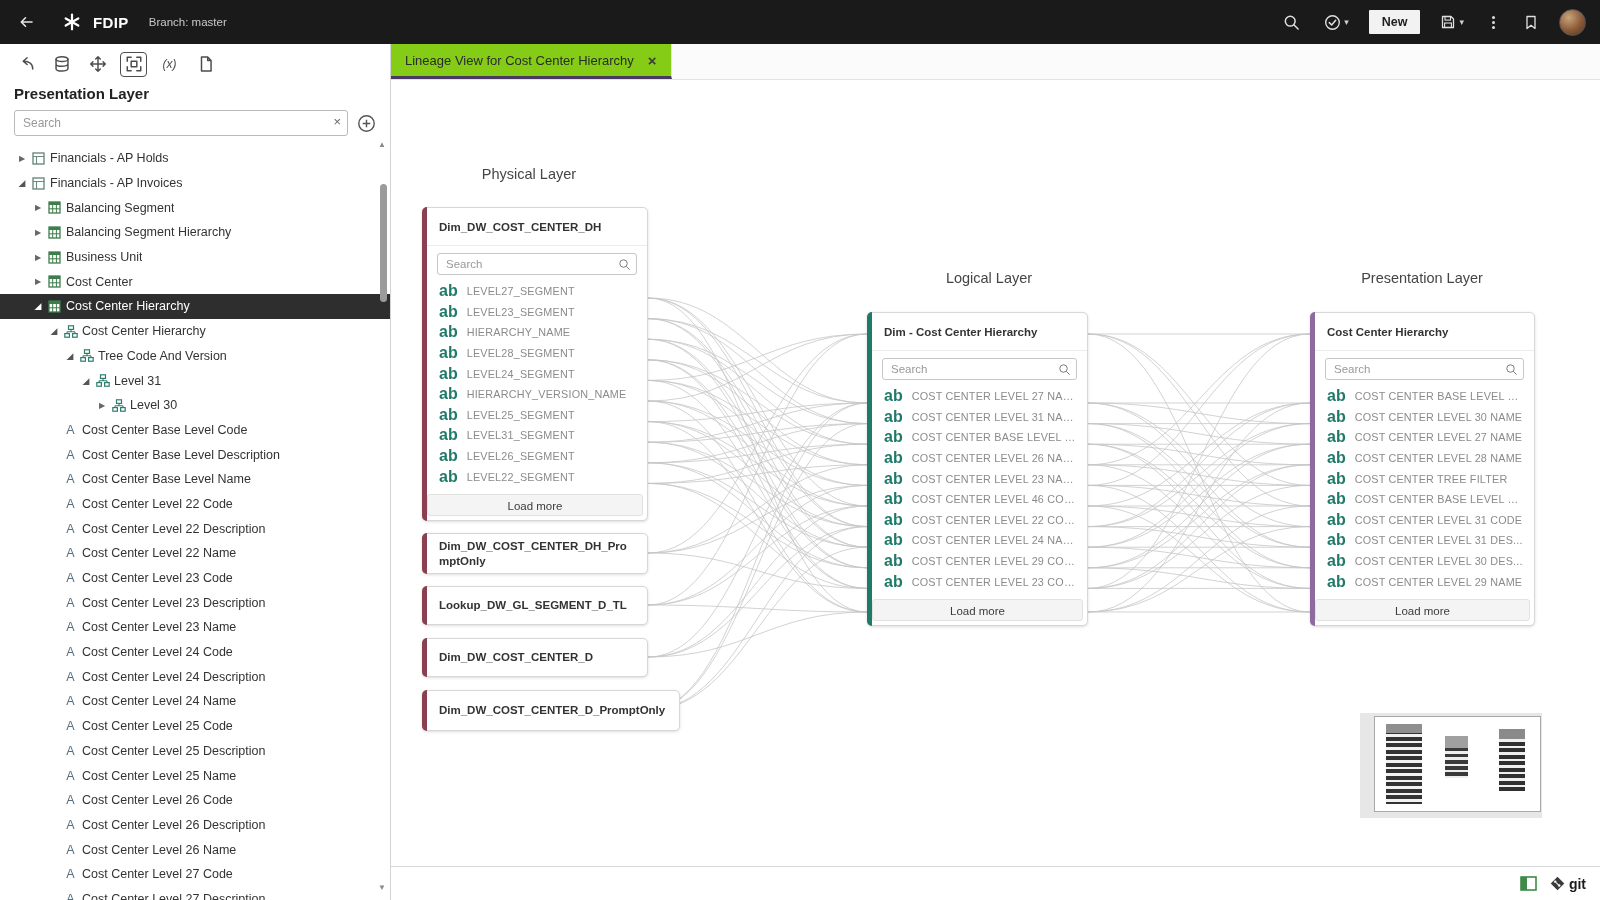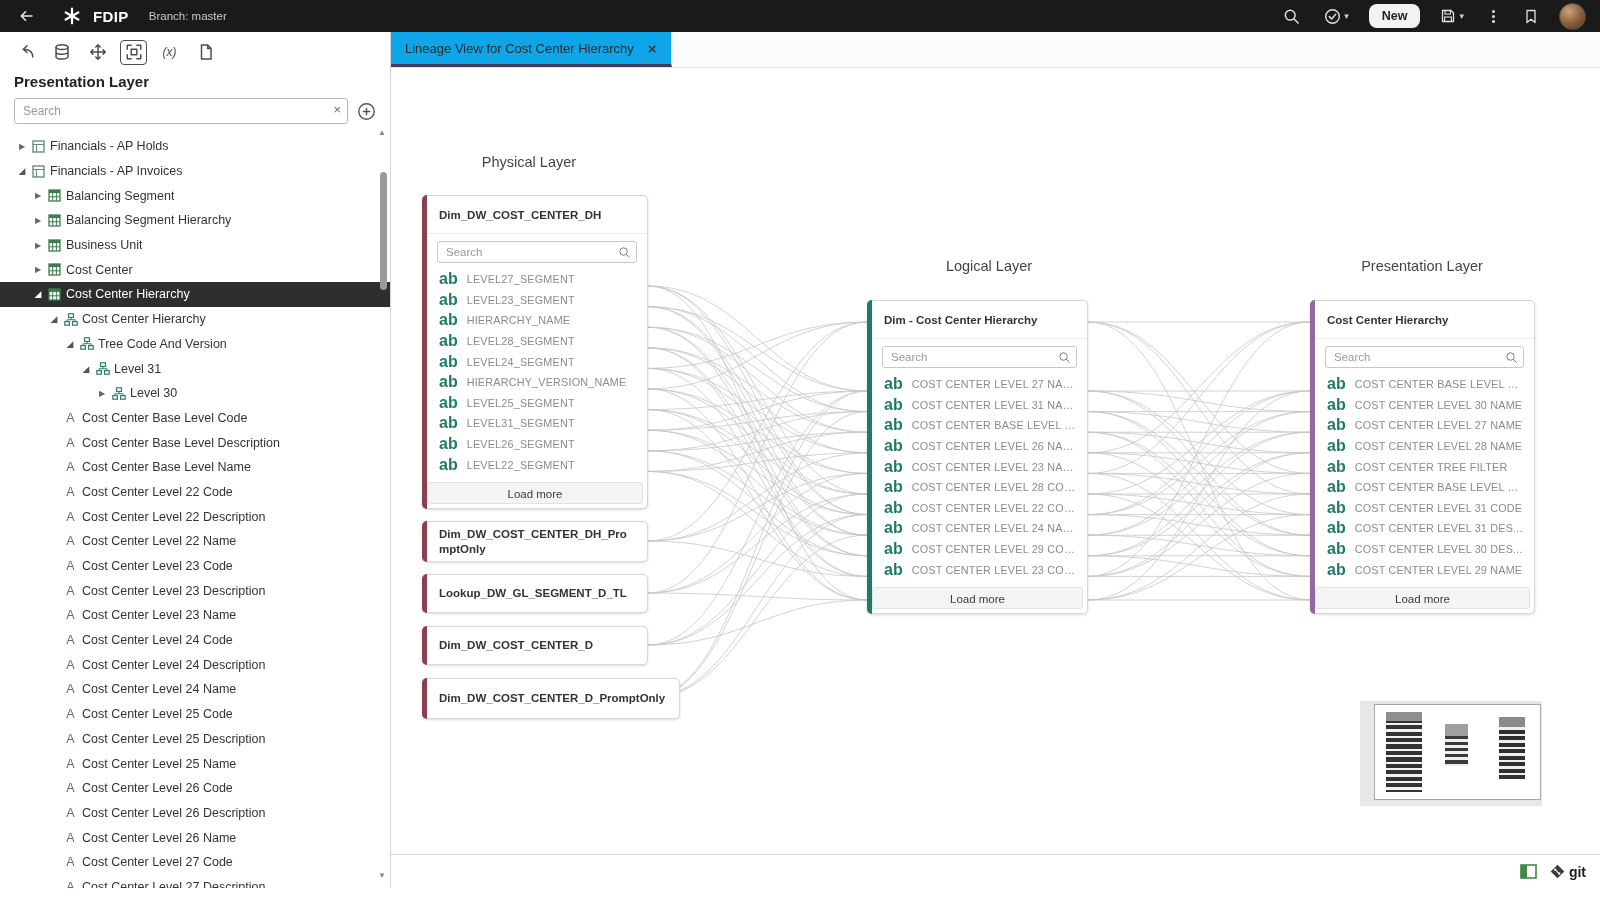--- a/index.html
+++ b/index.html
@@ -1,26 +1,26 @@
 <!DOCTYPE html>
 <html><head>
 <meta charset="utf-8">
 <style>
   * { box-sizing: border-box; margin: 0; padding: 0; }
   html,body { width:1600px; height:900px; overflow:hidden; font-family:"Liberation Sans",sans-serif; background:#fff; }
 
   
-  .topbar { height:32px; background:#1a1a1a; color:#fff; display:flex; align-items:center; padding:0 14px; gap:10px; }
+  .topbar { height:44px; background:#1a1a1a; color:#fff; display:flex; align-items:center; padding:0 14px; gap:10px; }
   .tb-btn { background:none; border:none; color:#e0e0e0; cursor:pointer; display:flex; align-items:center; gap:3px; padding:4px; }
   .logo { display:flex; align-items:center; margin-left:14px; }
   .app-name { font-size:15px; font-weight:bold; letter-spacing:.4px; margin-left:2px; }
   .branch { font-size:11.5px; color:#c9c9c9; margin-left:10px; }
   .tb-right { margin-left:auto; display:flex; align-items:center; gap:16px; }
   .caret { font-size:9px; color:#cfcfcf; }
-  .new-btn { background:#f2f2f2; color:#1f1f1f; border:none; border-radius:8px; font-size:12.5px; font-weight:bold; padding:5px 13px; cursor:pointer; }
+  .new-btn { background:#f2f2f2; color:#1f1f1f; border:none; border-radius:1px; font-size:12.5px; font-weight:bold; padding:5px 13px; cursor:pointer; }
   .kebab-dot { width:3px; height:3px; border-radius:50%; background:#ddd; box-shadow:0 -5px 0 #ddd,0 5px 0 #ddd; display:block; margin:5px 4px; }
   .avatar { width:27px; height:27px; border-radius:50%; background:radial-gradient(circle at 35% 30%, #caa37c, #8a5a38 55%, #5d3a22 90%); border:1px solid #555; }
 
   
   .app { display:flex; height:856px; }
   .sidebar { width:391px; border-right:1px solid #d4d4d4; background:#fff; position:relative; display:flex; flex-direction:column; overflow:hidden; }
   .main { flex:1; display:flex; flex-direction:column; min-width:0; }
 
   
   .side-toolbar { height:34px; display:flex; align-items:center; gap:9px; padding:6px 12px 0; }
@@ -46,21 +46,21 @@
   .ticon { width:17px; flex:none; display:flex; align-items:center; justify-content:center; }
   .attr-a { font-size:12.5px; color:#57707f; }
   .tlabel { margin-left:3px; overflow:hidden; text-overflow:ellipsis; }
 
   .sb-up,.sb-down { position:absolute; right:3px; font-size:8px; color:#8a8a8a; width:10px; text-align:center; }
   .sb-up { top:96px; } .sb-down { bottom:8px; }
   .sb-thumb { position:absolute; right:3px; top:140px; width:7px; height:118px; background:#9b9b9b; border-radius:4px; }
 
   
   .tabbar { height:36px; background:#fbfbfb; border-bottom:1px solid #e3e3e3; display:flex; }
-  .tab { display:flex; align-items:center; background:#0ea5e9; border-right:1px solid #e3e3e3; padding:0 14px; font-size:13px; color:#2b2b2b; border-bottom:3px solid #473a5e; cursor:pointer; gap:14px; }
+  .tab { display:flex; align-items:center; background:#84cc16; border-right:1px solid #e3e3e3; padding:0 14px; font-size:13px; color:#2b2b2b; border-bottom:3px solid #473a5e; cursor:pointer; gap:14px; }
   .tab-close { font-size:15px; font-weight:bold; color:#3b3b3b; cursor:pointer; }
 
   
   .canvas { flex:1; position:relative; background:#fff; overflow:hidden; }
   #wires { position:absolute; inset:0; width:100%; height:100%; }
   #wires path { fill:none; stroke:#c7c7c7; stroke-width:1; opacity:.8; }
   .col-title { position:absolute; transform:translateX(-50%); font-size:14.5px; color:#454545; }
 
   .node { position:absolute; background:#fff; border:1px solid #d7d7d7; border-radius:5px; box-shadow:0 1px 3px rgba(0,0,0,.14); }
   .node::before { content:''; position:absolute; left:-1px; top:-1px; bottom:-1px; width:5px; border-radius:5px 0 0 5px; background:var(--accent); }
@@ -667,21 +667,21 @@
             <div class="frow">
               <span class="ab">ab</span>
               <span class="fname">COST CENTER LEVEL 26 NAME</span>
             </div>
             <div class="frow">
               <span class="ab">ab</span>
               <span class="fname">COST CENTER LEVEL 23 NAME</span>
             </div>
             <div class="frow">
               <span class="ab">ab</span>
-              <span class="fname">COST CENTER LEVEL 28 CODE</span>
+              <span class="fname">COST CENTER LEVEL 46 CODE</span>
             </div>
             <div class="frow">
               <span class="ab">ab</span>
               <span class="fname">COST CENTER LEVEL 22 CODE</span>
             </div>
             <div class="frow">
               <span class="ab">ab</span>
               <span class="fname">COST CENTER LEVEL 24 NAME</span>
             </div>
             <div class="frow">

